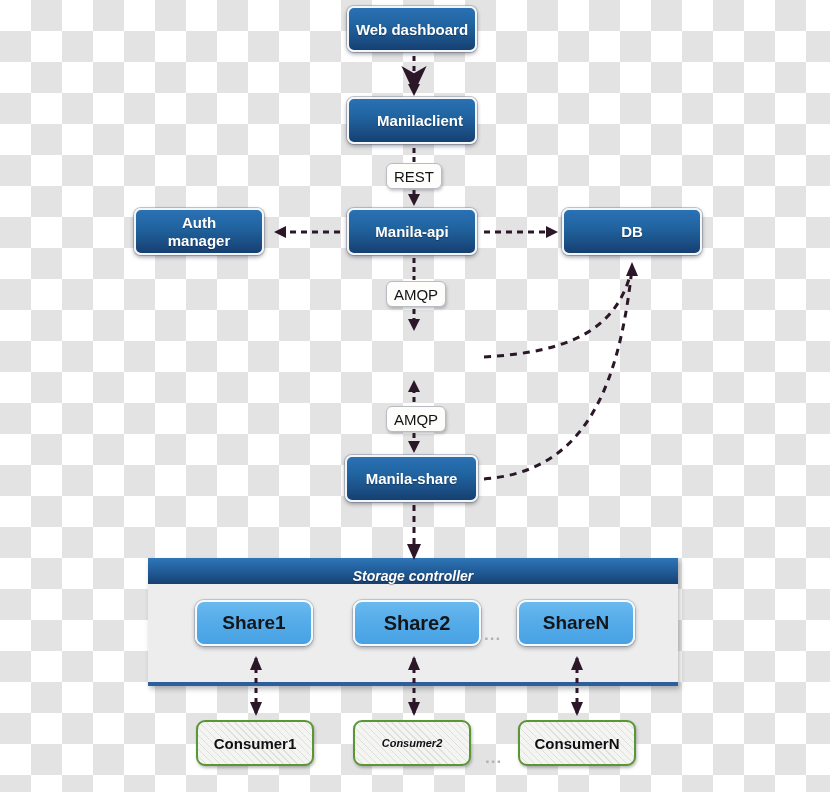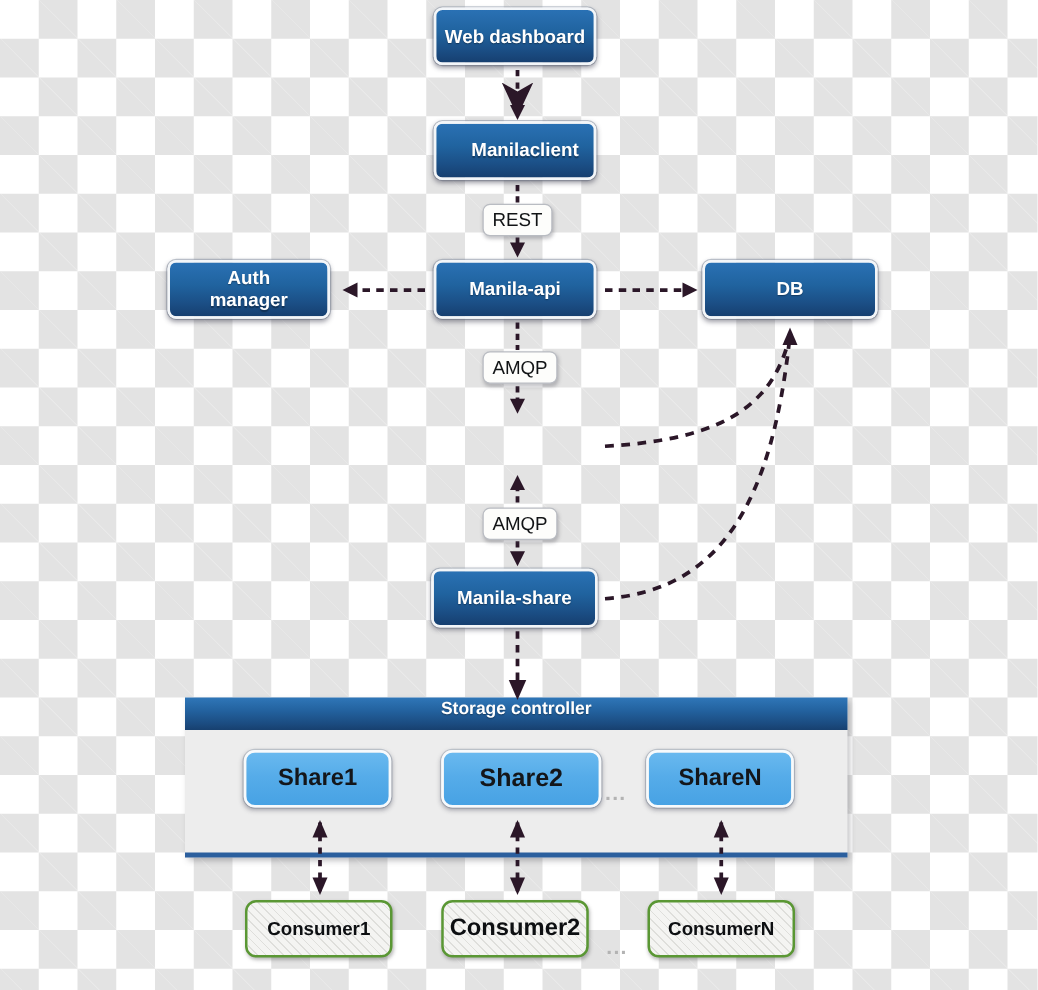--- a/index.html
+++ b/index.html
@@ -82,22 +82,23 @@
     background:#ededed;
     border-bottom:4px solid #2b5f9e;
     box-shadow:2px 3px 5px rgba(60,60,70,.35);
     z-index:4;
   }
   #storage-header{
     position:absolute;left:0;top:0;right:0;
     height:26px;
     background:linear-gradient(180deg,#2f76b8 0%,#23629f 40%,#1b4c81 80%,#17406f 100%);
     color:#fff;font-weight:bold;font-size:14px;
-    display:flex;align-items:flex-start;justify-content:center;
+    display:flex;align-items:flex-end;justify-content:center;
     text-shadow:0 1px 1px rgba(0,0,0,.35);
+    font-style:italic;
   }
   .ellipsis{
     position:absolute;
     color:#b3b3b3;
     font-size:17px;
     font-weight:bold;
     letter-spacing:1px;
     z-index:7;
   }
 
@@ -227,21 +228,21 @@
   </div>
   <div class="node node-lightblue" style="left:517px;top:600px;width:118px;height:46px;font-size:19px;">
     <span>ShareN</span>
   </div>
 
   <div class="ellipsis" style="left:484px;top:625px;">...</div>
 
   <div class="node node-consumer" style="left:196px;top:720px;width:118px;height:46px;font-size:15px;">
     <span>Consumer1</span>
   </div>
-  <div class="node node-consumer" style="left:353px;top:720px;width:118px;height:46px;font-size:19px;">
+  <div class="node node-consumer" style="left:353px;top:720px;width:118px;height:46px;font-size:11px;font-style:italic;">
     <span>Consumer2</span>
   </div>
   <div class="node node-consumer" style="left:518px;top:720px;width:118px;height:46px;font-size:15px;">
     <span>ConsumerN</span>
   </div>
 
   <div class="ellipsis" style="left:485px;top:748px;">...</div>
 
 </div>
 

